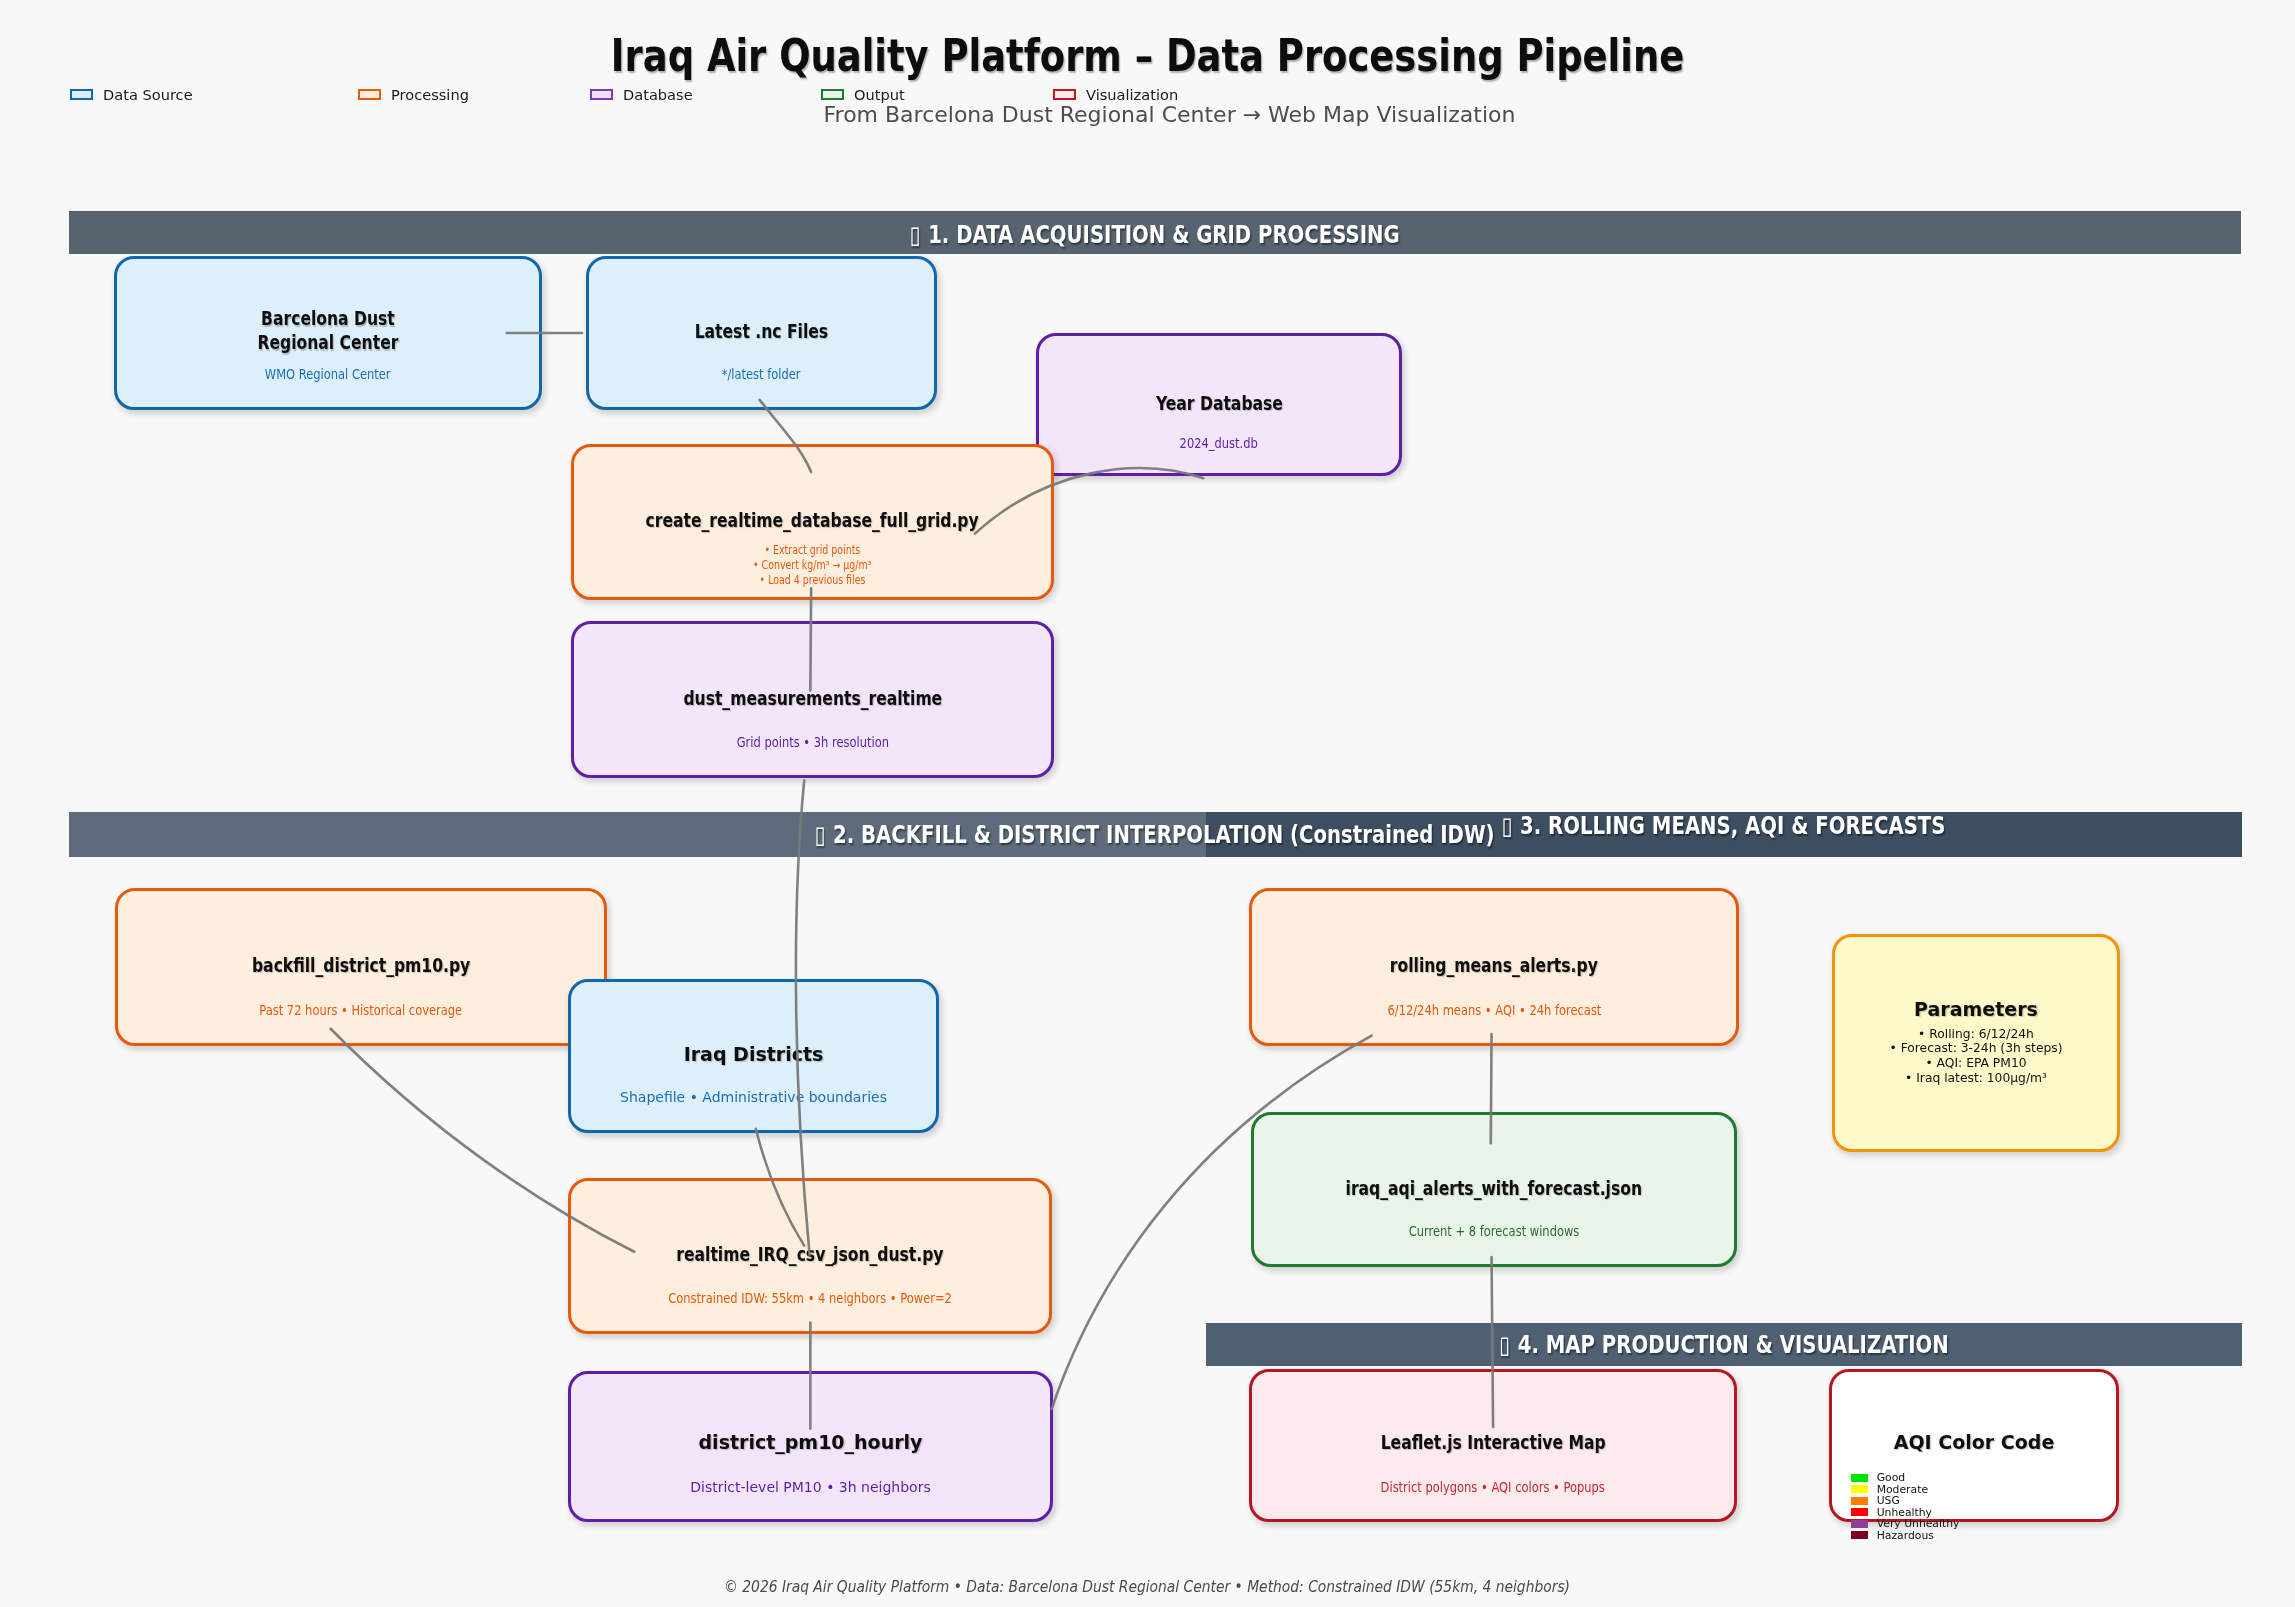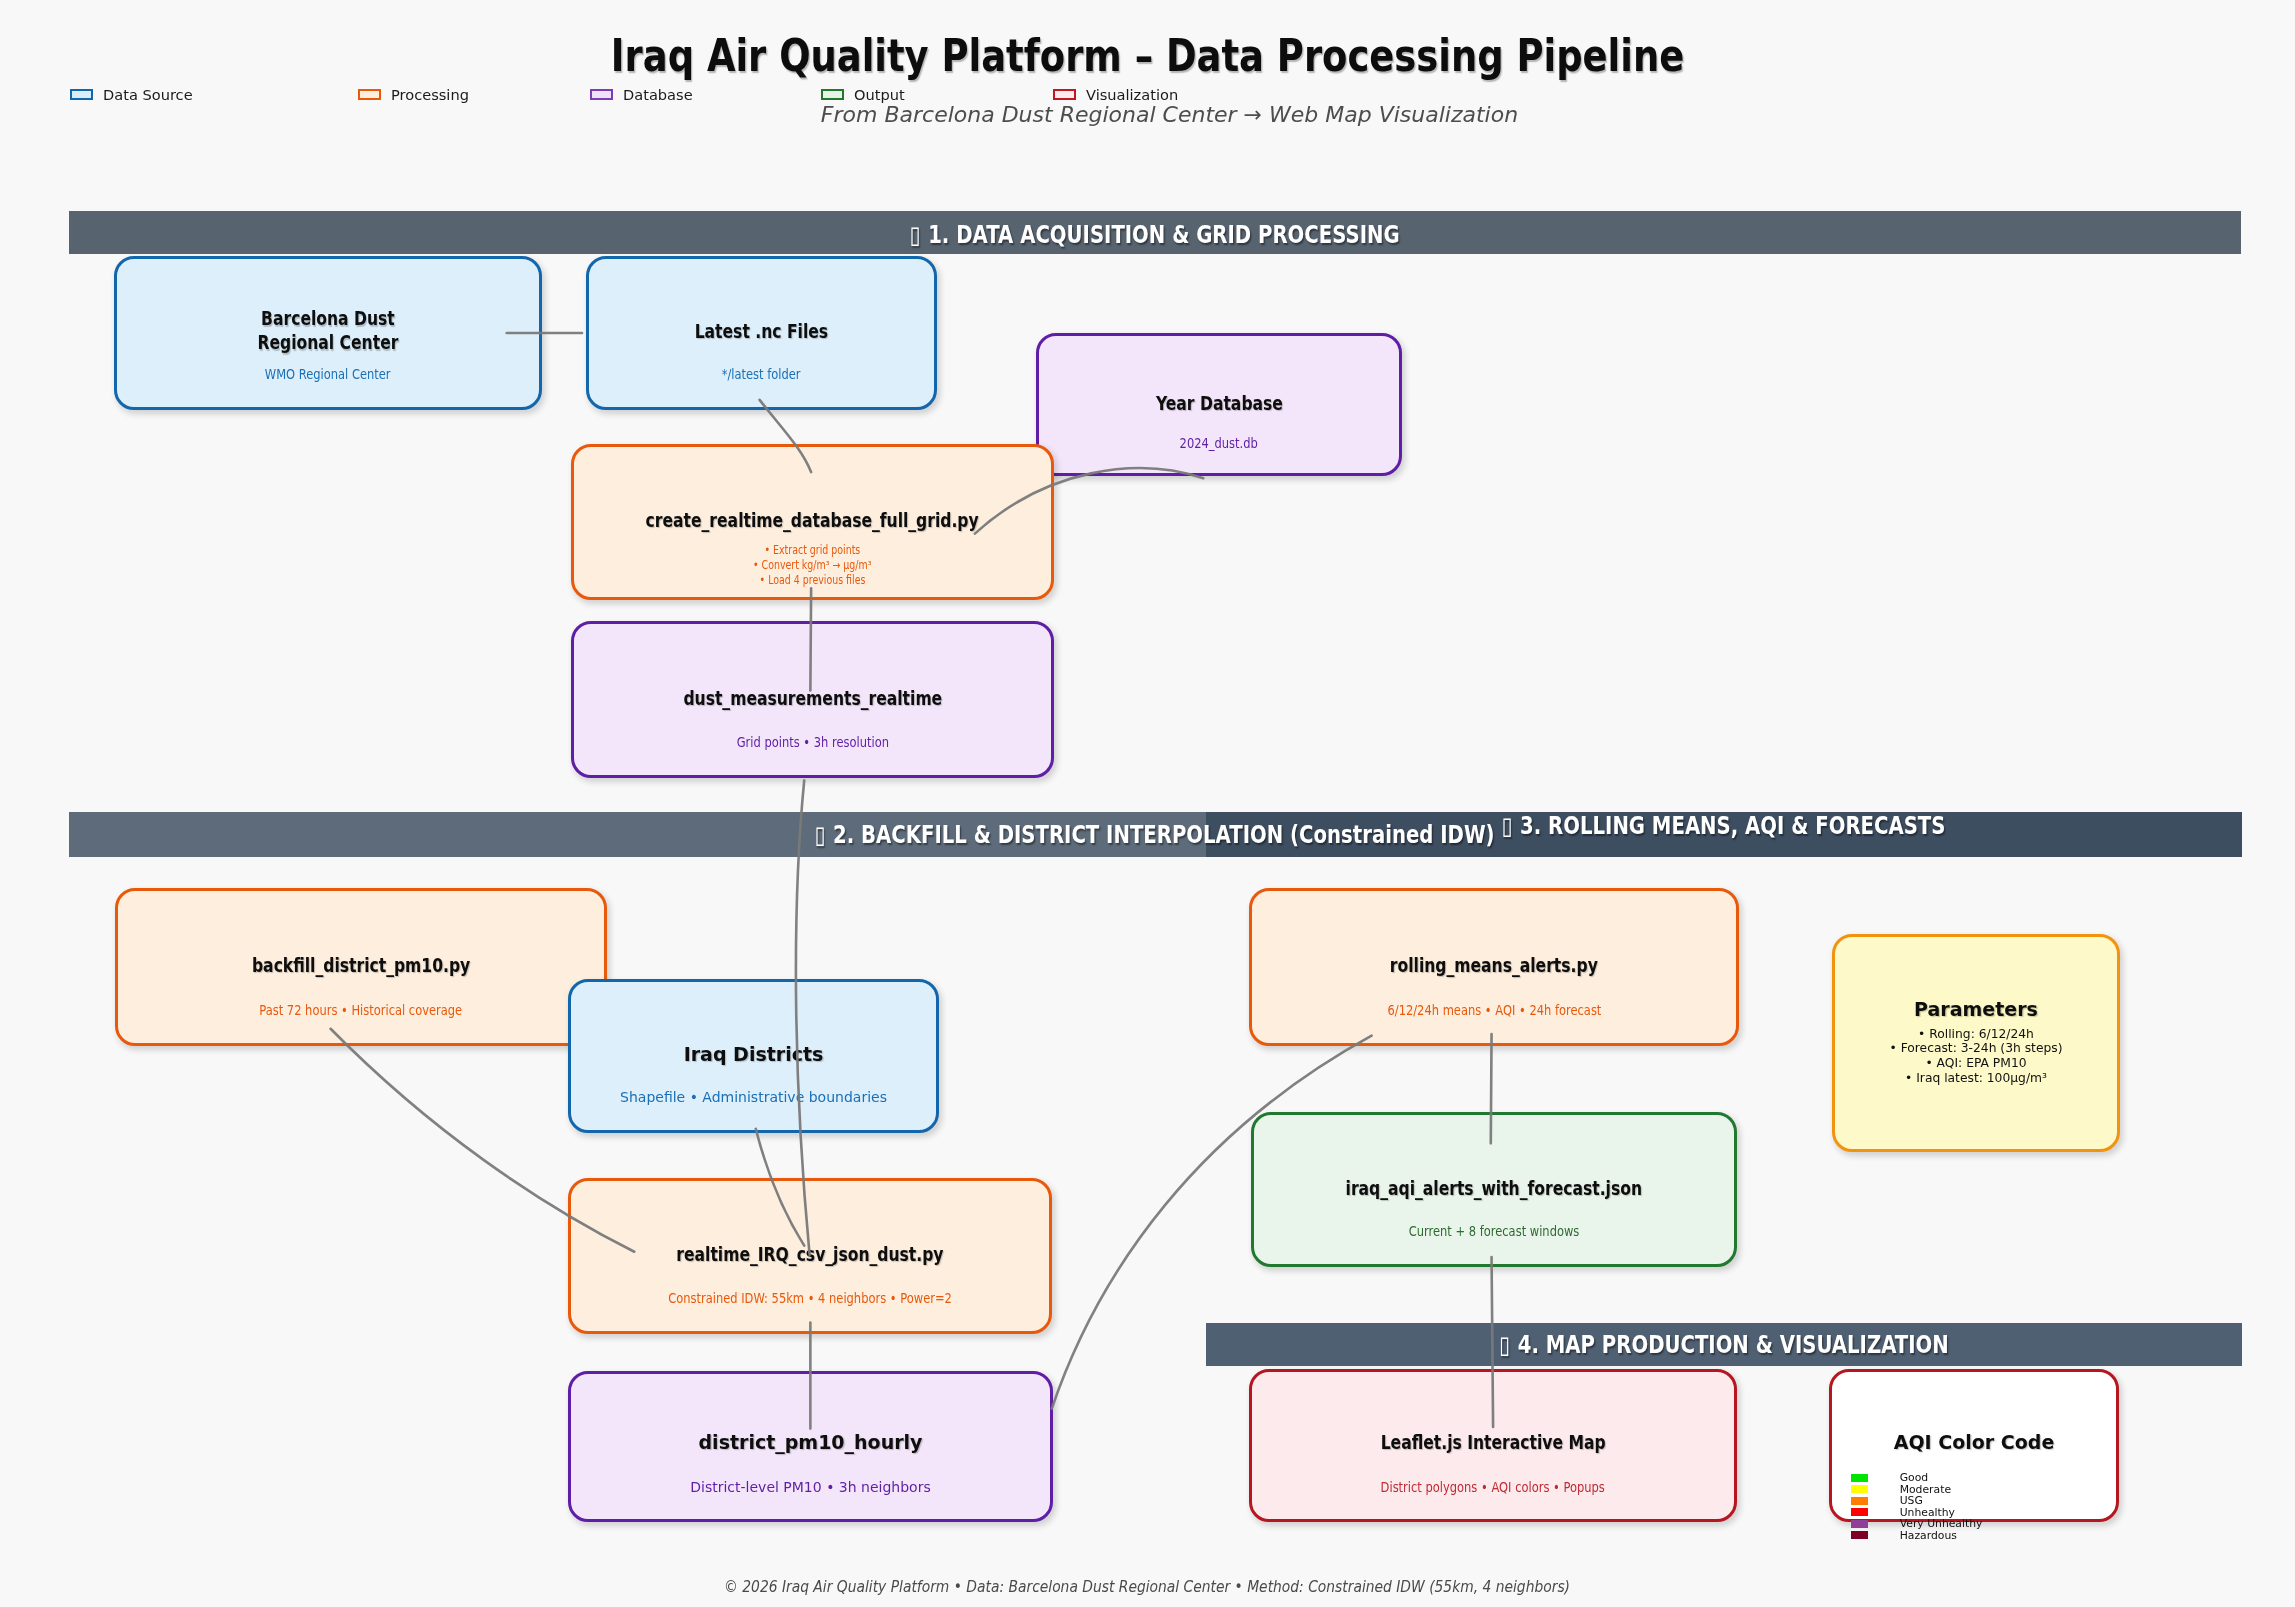--- a/index.html
+++ b/index.html
@@ -13,21 +13,21 @@
   .sq90{display:inline-block;transform:scaleX(0.9);transform-origin:center;white-space:nowrap;}
 
   
   #page-title{
     position:absolute;left:0;right:0;top:29px;text-align:center;
     font-size:45px;font-weight:bold;color:#0d0d0d;
     text-shadow:1.5px 1.5px 1.5px rgba(0,0,0,.28);
   }
   #page-subtitle{
     position:absolute;left:0;right:0;top:102px;text-align:center;
-    font-size:22px;font-style:italic;color:#4d4d4d;padding-left:44px;
+    font-size:22px;color:#4d4d4d;padding-left:44px;
   }
   
   .legend-item{position:absolute;top:82px;height:24.6px;display:flex;align-items:center;gap:10px;}
   .legend-swatch{width:23px;height:11.5px;border:2.3px solid;box-sizing:border-box;}
   .legend-label{font-size:14.6px;color:#1a1a1a;}
 
   
   .bar{position:absolute;}
   .bar1{left:69px;top:211px;width:2172px;height:43px;background:#57636f;}
   .bar2{left:69px;top:812px;width:2172px;height:45px;background:#5d6b7a;}
@@ -72,21 +72,21 @@
   }
   .ptitle{top:35%;}
   .pbullets{
     position:absolute;left:3.1px;right:3.1px;top:56%;transform:translateY(-50%);
     text-align:center;font-size:12.3px;line-height:1.2;color:#111;
   }
   .aqititle{top:49%;}
   .aqi-legend{position:absolute;left:18.5px;top:100px;z-index:12;}
   .aqi-row{display:flex;align-items:center;height:11.5px;gap:9.2px;}
   .aqi-swatch{width:17px;height:7.7px;flex:0 0 auto;}
-  .aqi-label{font-size:10.8px;color:#111;white-space:nowrap;margin-left:23px;}
+  .aqi-label{font-size:10.8px;color:#111;white-space:nowrap;}
 
   
   #connectors{position:absolute;left:0;top:0;z-index:40;pointer-events:none;}
 
   
   #page-footer{
     position:absolute;left:0;right:0;top:1578px;text-align:center;
     font-size:15.4px;font-style:italic;color:#4a4a4a;
   }
 </style>

